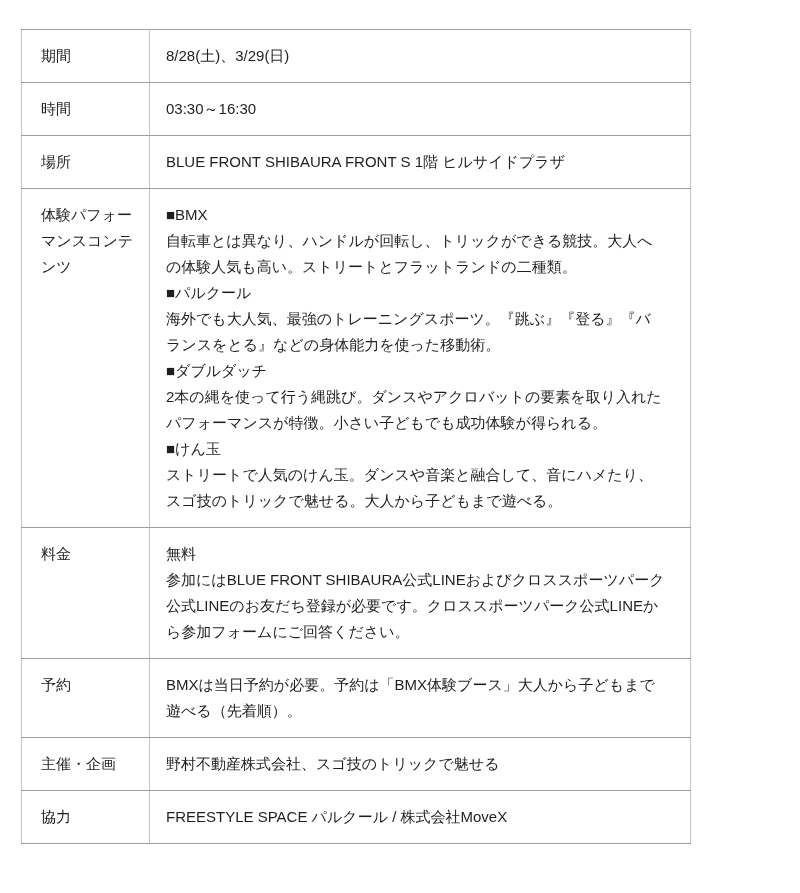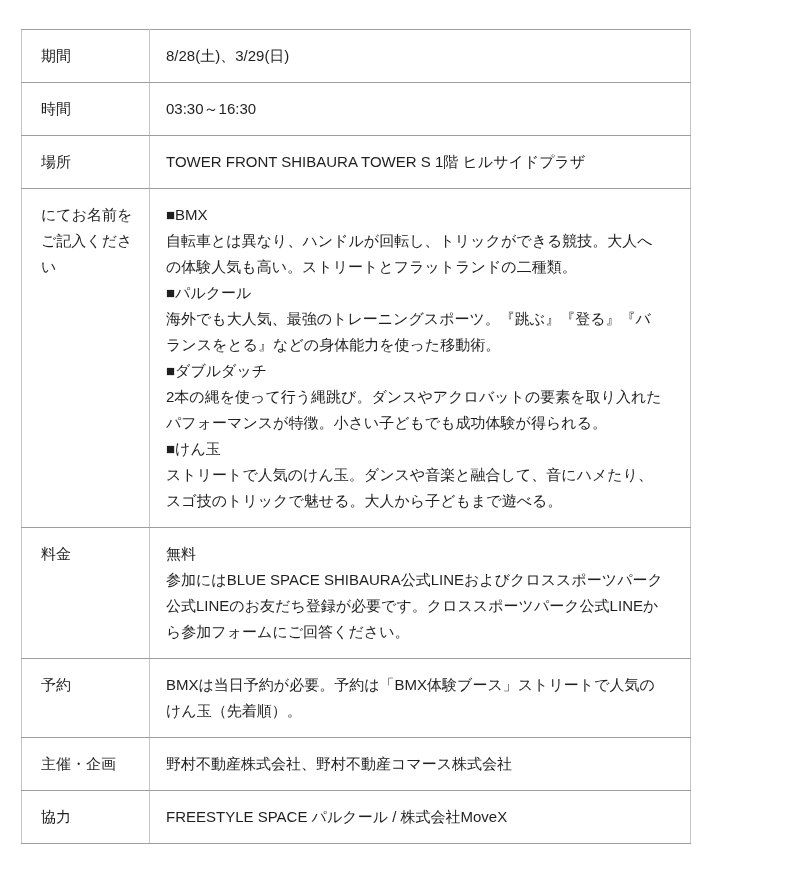--- a/index.html
+++ b/index.html
@@ -52,44 +52,44 @@
     <tr>
       <th>期間</th>
       <td>8/28(土)、3/29(日)</td>
     </tr>
     <tr>
       <th>時間</th>
       <td>03:30～16:30</td>
     </tr>
     <tr>
       <th>場所</th>
-      <td>TOWER FRONT SHIBAURA TOWER S 1階 ヒルサイドプラザ</td>
+      <td>BLUE FRONT SHIBAURA FRONT S 1階 ヒルサイドプラザ</td>
     </tr>
     <tr>
-      <th>にてお名前をご記入ください</th>
+      <th>体験パフォーマンスコンテンツ</th>
       <td>■BMX
 自転車とは異なり、ハンドルが回転し、トリックができる競技。大人への体験人気も高い。ストリートとフラットランドの二種類。
 ■パルクール
 海外でも大人気、最強のトレーニングスポーツ。『跳ぶ』『登る』『バランスをとる』などの身体能力を使った移動術。
 ■ダブルダッチ
 2本の縄を使って行う縄跳び。ダンスやアクロバットの要素を取り入れたパフォーマンスが特徴。小さい子どもでも成功体験が得られる。
 ■けん玉
 ストリートで人気のけん玉。ダンスや音楽と融合して、音にハメたり、スゴ技のトリックで魅せる。大人から子どもまで遊べる。</td>
     </tr>
     <tr>
       <th>料金</th>
       <td>無料
-参加にはBLUE SPACE SHIBAURA公式LINEおよびクロススポーツパーク公式LINEのお友だち登録が必要です。クロススポーツパーク公式LINEから参加フォームにご回答ください。</td>
+参加にはBLUE FRONT SHIBAURA公式LINEおよびクロススポーツパーク公式LINEのお友だち登録が必要です。クロススポーツパーク公式LINEから参加フォームにご回答ください。</td>
     </tr>
     <tr>
       <th>予約</th>
-      <td>BMXは当日予約が必要。予約は「BMX体験ブース」ストリートで人気のけん玉（先着順）。</td>
+      <td>BMXは当日予約が必要。予約は「BMX体験ブース」大人から子どもまで遊べる（先着順）。</td>
     </tr>
     <tr>
       <th>主催・企画</th>
-      <td>野村不動産株式会社、野村不動産コマース株式会社</td>
+      <td>野村不動産株式会社、スゴ技のトリックで魅せる</td>
     </tr>
     <tr>
       <th>協力</th>
       <td>FREESTYLE SPACE パルクール / 株式会社MoveX</td>
     </tr>
   </tbody>
 </table>
 
 </body></html>

